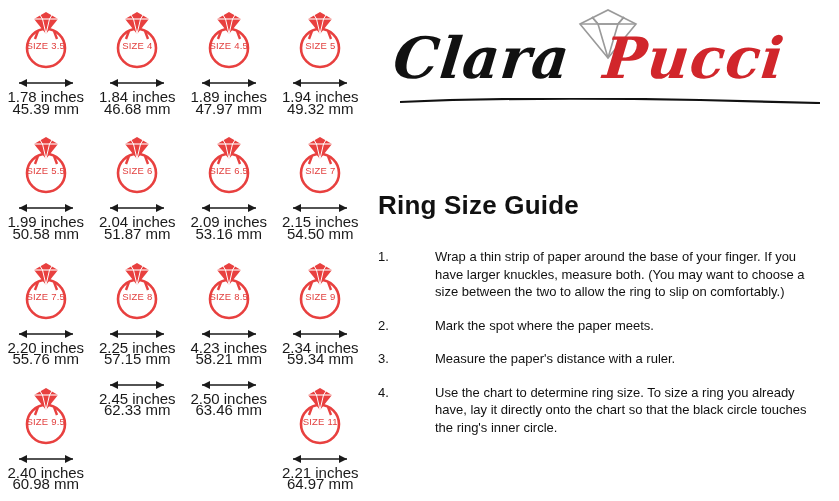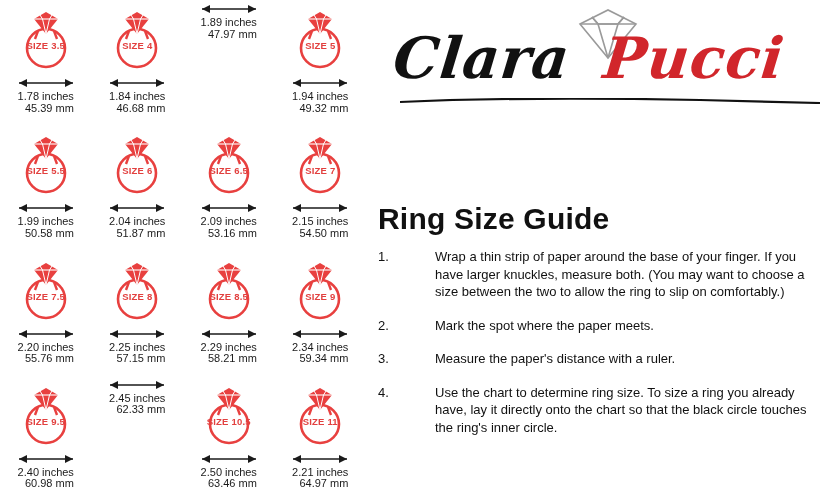--- a/index.html
+++ b/index.html
@@ -48,34 +48,34 @@
     justify-content: center;
   }
   .ring-svg { display: block; }
   .size-label {
     position: absolute;
     left: 0;
     right: 0;
     top: 38px;
     text-align: center;
     font-size: 9.5px;
-    font-weight: bold;
+    font-weight: normal;
     color: #e2403f;
     letter-spacing: .2px;
   }
   .arrow-row {
     width: 74px;
     height: 12px;
     position: relative;
     margin-top: 1px;
   }
   .arrow-row svg { display: block; }
   .measure {
-    text-align: right;
-    font-size: 11px;
+    text-align: center;
+    font-size: 15px;
     line-height: 11.5px;
     color: #1a1a1a;
     margin-top: 2px;
   }
   
   .right {
     position: absolute;
     left: 366px;
     top: 0;
     width: 473px;
@@ -120,22 +120,22 @@
   .logo-underline {
     position: absolute;
     left: 24px;
     top: 88px;
     width: 420px;
     height: 3px;
   }
   .guide-title {
     position: absolute;
     left: 12px;
-    top: 202px;
-    font-size: 30px;
+    top: 190px;
+    font-size: 26px;
     font-weight: bold;
     color: #111;
     letter-spacing: .2px;
   }
   .steps {
     position: absolute;
     left: 12px;
     top: 248px;
     width: 445px;
   }
@@ -200,20 +200,31 @@
             <path d="M10 6 L18 2 L18 10 Z" fill="#1a1a1a"></path>
             <path d="M64 6 L56 2 L56 10 Z" fill="#1a1a1a"></path>
           </svg>
         </div>
         <div class="measure">
           <div>1.84 inches</div>
           <div>46.68 mm</div>
         </div>
       </div>
       <div class="cell">
+        <div class="ring-wrap">
+          <svg class="ring-svg" width="74" height="62" viewBox="0 0 74 62">
+            <circle cx="37" cy="40" r="19" fill="none" stroke="#e8403f" stroke-width="2.6"></circle>
+            <path d="M25 11 L37 4 L49 11 L37 26 Z" fill="#e8403f"></path>
+            <path d="M25 11 L49 11" stroke="#ffffff" stroke-width="1.1"></path>
+            <path d="M31 7 L33.5 11 L37 26" stroke="#ffffff" stroke-width="1" fill="none"></path>
+            <path d="M43 7 L40.5 11 L37 26" stroke="#ffffff" stroke-width="1" fill="none"></path>
+            <path d="M29 23 L26 31 M45 23 L48 31" stroke="#e8403f" stroke-width="2.4" fill="none"></path>
+          </svg>
+          <div class="size-label">SIZE 4.5</div>
+        </div>
         <div class="arrow-row">
           <svg width="74" height="12" viewBox="0 0 74 12">
             <line x1="10" y1="6" x2="64" y2="6" stroke="#1a1a1a" stroke-width="1.6"></line>
             <path d="M10 6 L18 2 L18 10 Z" fill="#1a1a1a"></path>
             <path d="M64 6 L56 2 L56 10 Z" fill="#1a1a1a"></path>
           </svg>
         </div>
         <div class="measure">
           <div>1.89 inches</div>
           <div>47.97 mm</div>
@@ -400,21 +411,21 @@
           <div class="size-label">SIZE 8.5</div>
         </div>
         <div class="arrow-row">
           <svg width="74" height="12" viewBox="0 0 74 12">
             <line x1="10" y1="6" x2="64" y2="6" stroke="#1a1a1a" stroke-width="1.6"></line>
             <path d="M10 6 L18 2 L18 10 Z" fill="#1a1a1a"></path>
             <path d="M64 6 L56 2 L56 10 Z" fill="#1a1a1a"></path>
           </svg>
         </div>
         <div class="measure">
-          <div>2.29 inches</div>
+          <div>4.23 inches</div>
           <div>58.21 mm</div>
         </div>
       </div>
       <div class="cell">
         <div class="ring-wrap">
           <svg class="ring-svg" width="74" height="62" viewBox="0 0 74 62">
             <circle cx="37" cy="40" r="19" fill="none" stroke="#e8403f" stroke-width="2.6"></circle>
             <path d="M25 11 L37 4 L49 11 L37 26 Z" fill="#e8403f"></path>
             <path d="M25 11 L49 11" stroke="#ffffff" stroke-width="1.1"></path>
             <path d="M31 7 L33.5 11 L37 26" stroke="#ffffff" stroke-width="1" fill="none"></path>
@@ -466,31 +477,20 @@
             <path d="M10 6 L18 2 L18 10 Z" fill="#1a1a1a"></path>
             <path d="M64 6 L56 2 L56 10 Z" fill="#1a1a1a"></path>
           </svg>
         </div>
         <div class="measure">
           <div>2.45 inches</div>
           <div>62.33 mm</div>
         </div>
       </div>
       <div class="cell">
-        <div class="ring-wrap">
-          <svg class="ring-svg" width="74" height="62" viewBox="0 0 74 62">
-            <circle cx="37" cy="40" r="19" fill="none" stroke="#e8403f" stroke-width="2.6"></circle>
-            <path d="M25 11 L37 4 L49 11 L37 26 Z" fill="#e8403f"></path>
-            <path d="M25 11 L49 11" stroke="#ffffff" stroke-width="1.1"></path>
-            <path d="M31 7 L33.5 11 L37 26" stroke="#ffffff" stroke-width="1" fill="none"></path>
-            <path d="M43 7 L40.5 11 L37 26" stroke="#ffffff" stroke-width="1" fill="none"></path>
-            <path d="M29 23 L26 31 M45 23 L48 31" stroke="#e8403f" stroke-width="2.4" fill="none"></path>
-          </svg>
-          <div class="size-label">SIZE 10.5</div>
-        </div>
         <div class="arrow-row">
           <svg width="74" height="12" viewBox="0 0 74 12">
             <line x1="10" y1="6" x2="64" y2="6" stroke="#1a1a1a" stroke-width="1.6"></line>
             <path d="M10 6 L18 2 L18 10 Z" fill="#1a1a1a"></path>
             <path d="M64 6 L56 2 L56 10 Z" fill="#1a1a1a"></path>
           </svg>
         </div>
         <div class="measure">
           <div>2.50 inches</div>
           <div>63.46 mm</div>

